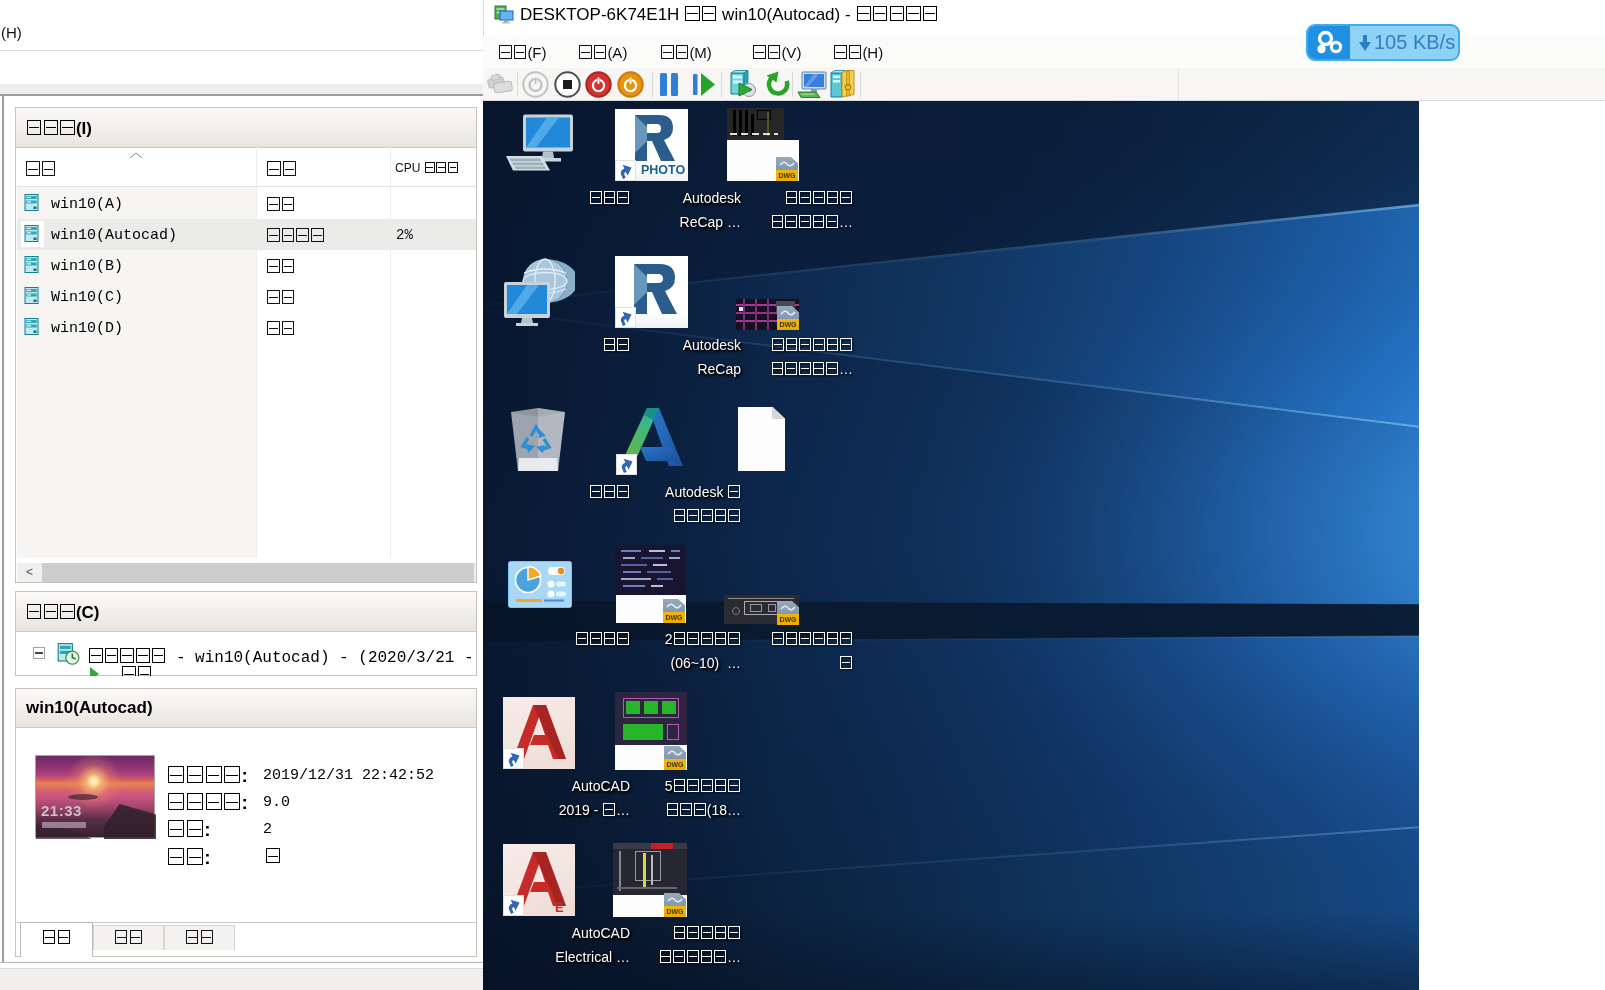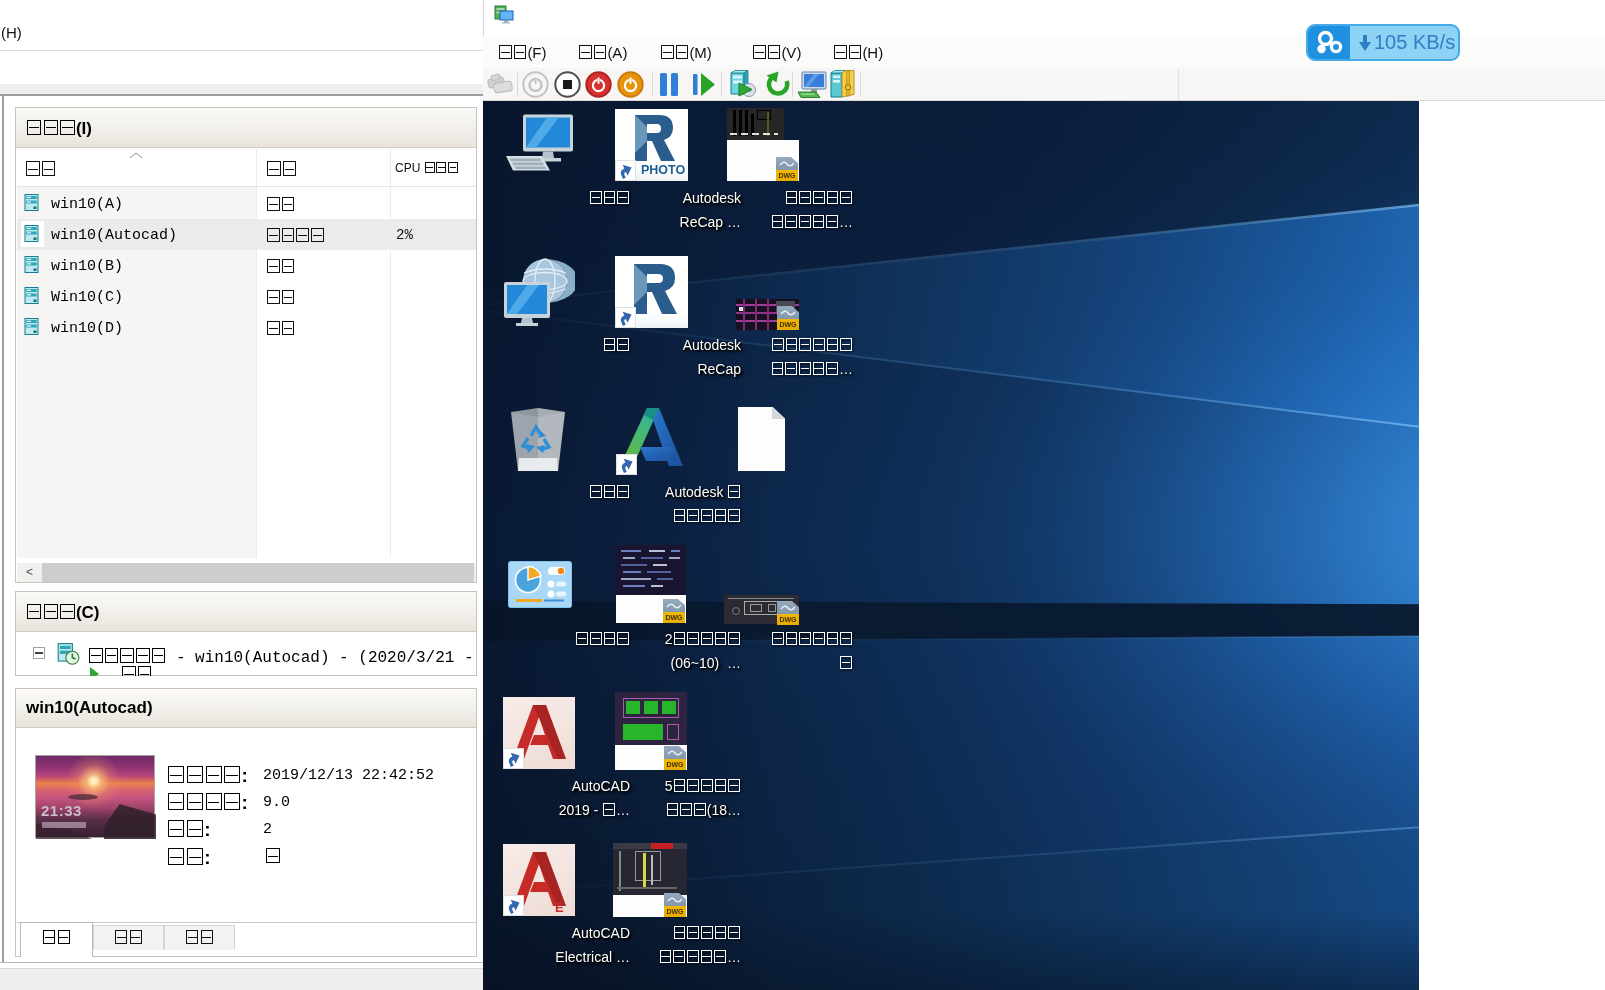--- a/index.html
+++ b/index.html
@@ -127,21 +127,21 @@
           <span style="font-size:17px;top:9px">win10(Autocad)</span>
         </div>
         <div class="a" style="left:19px;top:66px;width:120px;height:83px;border:1px solid #aaa49c;background:radial-gradient(circle at 49% 31%, rgba(255,240,185,1) 0 3%, rgba(250,190,120,0.8) 9%, rgba(240,140,100,0.35) 20%, transparent 34%),linear-gradient(180deg,#6e2a68 0%,#8f3472 14%,#b4437c 24%,#d8645e 30%,#e8854e 34%,#d86270 42%,#c45380 52%,#a04468 64%,#5a2e48 78%,#3a2034 100%)">
           <div class="a" style="left:68px;top:48px;width:52px;height:35px;background:#30202cdd;clip-path:polygon(30% 0,100% 30%,100% 100%,0 100%,0 65%)"></div>
           <div class="a" style="left:0;top:62px;width:56px;height:21px;background:#34212eb8;clip-path:polygon(0 30%,60% 55%,100% 100%,0 100%)"></div>
           <div class="a" style="left:32px;top:38px;width:30px;height:6px;background:#3a2232aa;border-radius:50%"></div>
           <div class="a" style="left:5px;top:46px;font-size:15px;color:#cdbccb;font-weight:bold;letter-spacing:0.5px">21:33</div>
           <div class="a" style="left:6px;top:66px;width:44px;height:6px;background:rgba(215,195,215,0.55)"></div>
         </div>
         <div class="a" style="left:151px;top:76px;font-size:19px;font-weight:bold;color:#000;letter-spacing:1px"><i></i><i></i><i></i><i></i><span style="letter-spacing:0">:</span></div>
-        <div class="a mono" style="left:247px;top:78px;font-size:15px;color:#000">2019/12/13 22:42:52</div>
+        <div class="a mono" style="left:247px;top:78px;font-size:15px;color:#000">2019/12/31 22:42:52</div>
         <div class="a" style="left:151px;top:103px;font-size:19px;font-weight:bold;color:#000;letter-spacing:1px"><i></i><i></i><i></i><i></i><span style="letter-spacing:0">:</span></div>
         <div class="a mono" style="left:247px;top:105px;font-size:15px;color:#000">9.0</div>
         <div class="a" style="left:151px;top:130px;font-size:19px;font-weight:bold;color:#000;letter-spacing:1px"><i></i><i></i><span style="letter-spacing:0">:</span></div>
         <div class="a mono" style="left:247px;top:132px;font-size:15px;color:#000">2</div>
         <div class="a" style="left:151px;top:158px;font-size:19px;font-weight:bold;color:#000;letter-spacing:1px"><i></i><i></i><span style="letter-spacing:0">:</span></div>
         <div class="a" style="left:249px;top:159px;font-size:16px;color:#000"><i></i></div>
         <div class="a" style="left:1px;top:233px;width:459px;height:1px;background:#c9c9c9"></div>
         <div class="a" style="left:77px;top:236px;width:71px;height:25px;background:#f3f2f1;border:1px solid #d5d5d5;border-bottom:none;text-align:center;font-size:15px;padding-top:3px;color:#111"><i></i><i></i></div>
         <div class="a" style="left:148px;top:236px;width:71px;height:25px;background:#f3f2f1;border:1px solid #d5d5d5;border-bottom:none;text-align:center;font-size:15px;padding-top:3px;color:#111"><i></i><i></i></div>
         <div class="a" style="left:4px;top:233px;width:73px;height:35px;background:#fff;border:1px solid #b9b9b9;border-bottom:none;text-align:center;font-size:15px;padding-top:6px;color:#000"><i></i><i></i></div>
@@ -150,20 +150,21 @@
     <div id="vm">
       <div class="a" style="left:0;top:0;width:1px;height:101px;background:#d8d8d8"></div>
       <svg class="a" style="left:11px;top:5px" width="20" height="20" viewBox="0 0 20 20">
         <rect x="1" y="1" width="11" height="13" fill="#4caf50" stroke="#2e7d32"></rect>
         <rect x="2.5" y="3" width="8" height="2" fill="#a5d6a7"></rect>
         <rect x="2.5" y="6.5" width="8" height="2" fill="#a5d6a7"></rect>
         <rect x="6" y="6" width="13" height="9" fill="#64b5f6" stroke="#1565c0"></rect>
         <rect x="10" y="15" width="4" height="2" fill="#90a4ae"></rect>
         <rect x="8" y="17" width="8" height="1.5" fill="#b0bec5"></rect>
       </svg>
+      <div class="a" style="left:37px;top:5px;font-size:17px;color:#000;white-space:nowrap">DESKTOP-6K74E1H <i></i><i></i> win10(Autocad) - <i></i><i></i><i></i><i></i><i></i></div>
       <div class="a" style="left:0;top:36px;width:1122px;height:32px;background:#fbfbfa"></div>
       <div class="menuitem" style="left:15px"><i></i><i></i>(F)</div>
       <div class="menuitem" style="left:95px"><i></i><i></i>(A)</div>
       <div class="menuitem" style="left:177px"><i></i><i></i>(M)</div>
       <div class="menuitem" style="left:269px"><i></i><i></i>(V)</div>
       <div class="menuitem" style="left:350px"><i></i><i></i>(H)</div>
       <div class="a" style="left:0;top:68px;width:1122px;height:33px;background:#f7f6f5;border-bottom:1px solid #dadada"></div>
       <div class="a" style="left:695px;top:69px;width:1px;height:31px;background:#e3e2e0"></div>
       <div class="tsep" style="left:34px"></div>
       <div class="tsep" style="left:169px"></div>

